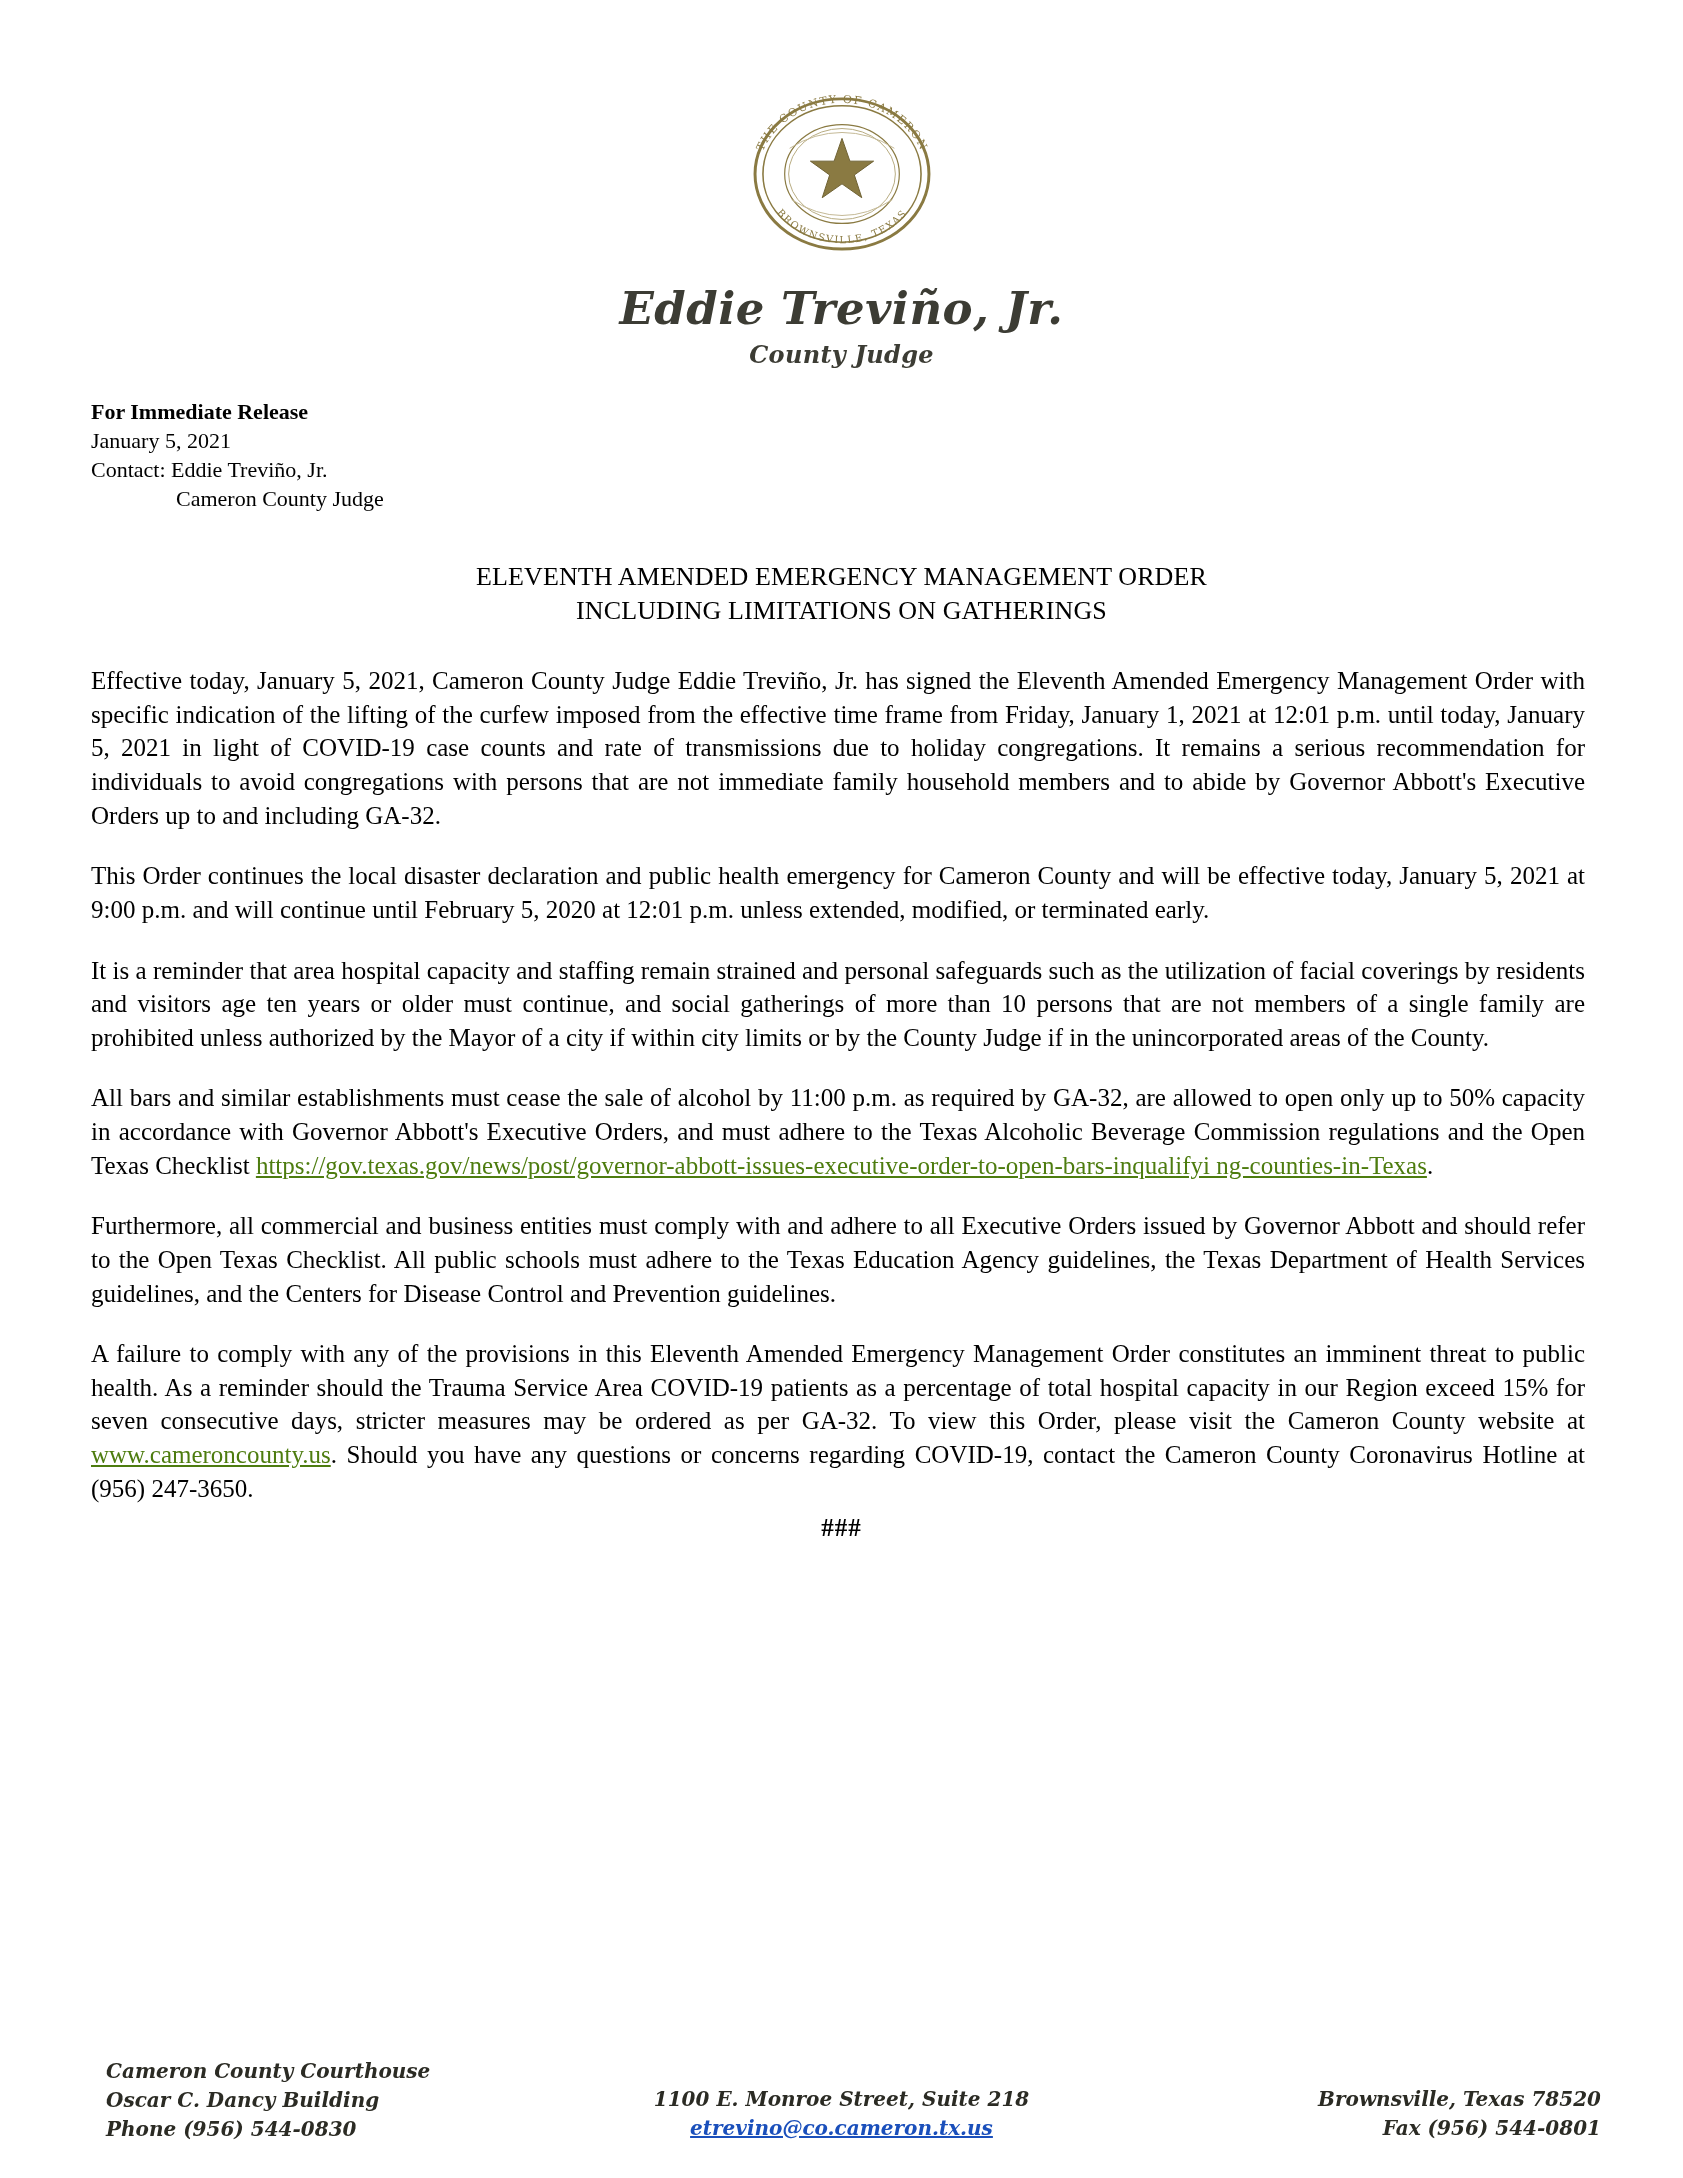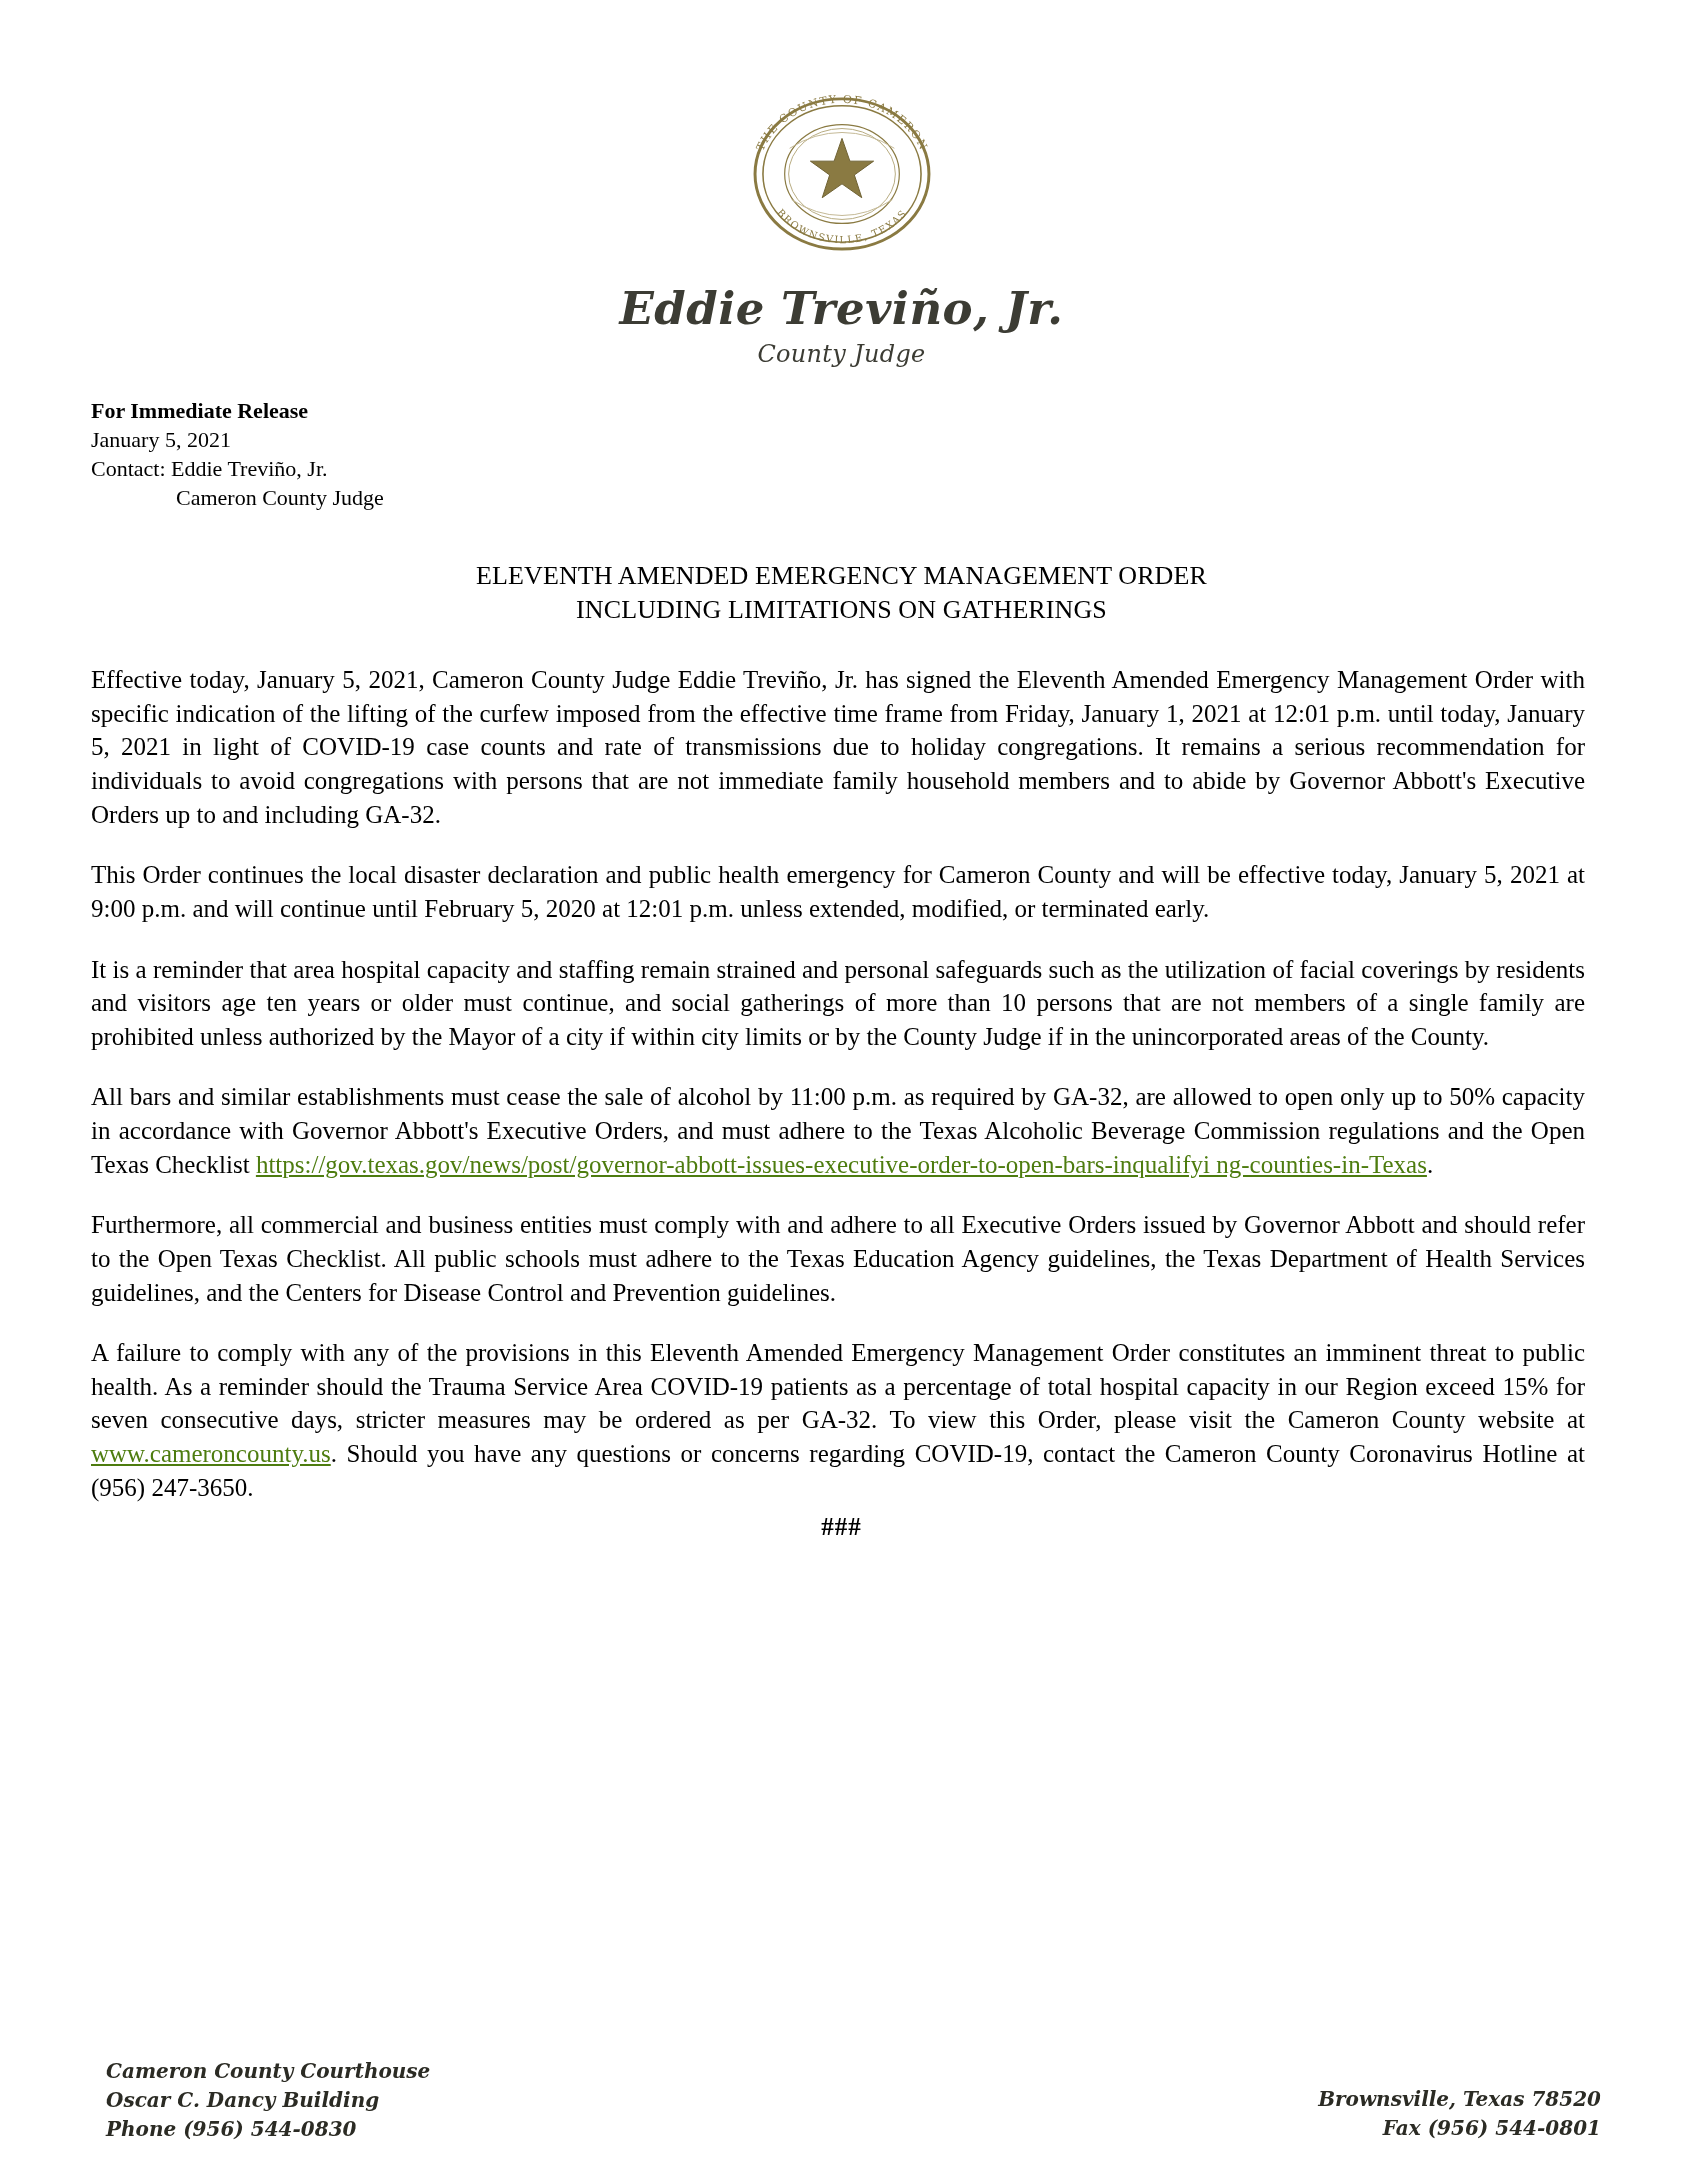--- a/index.html
+++ b/index.html
@@ -45,21 +45,21 @@
     font-size: 45px;
     color: #3c3c34;
     letter-spacing: 0.5px;
     margin-top: 27px;
     line-height: 1.1;
   }
   .judge-title {
     text-align: center;
     font-family: "DejaVu Serif", serif;
     font-style: italic;
-    font-weight: normal;
+    font-weight: bold;
     font-size: 24px;
     color: #3c3c34;
     margin-top: 6px;
     letter-spacing: 0.3px;
   }
 
   
   .release-block {
     margin-top: 28px;
     font-size: 22px;
@@ -185,20 +185,24 @@
     <p class="last"><span>A failure to comply with any of the provisions in this Eleventh Amended Emergency Management Order constitutes an imminent threat to public health. As a reminder should the Trauma Service Area COVID-19 patients as a percentage of total hospital capacity in our Region exceed 15% for seven consecutive days, stricter measures may be ordered as per GA-32. To view this Order, please visit the Cameron County website at </span><a class="link" href="#">www.cameroncounty.us</a><span>. Should you have any questions or concerns regarding COVID-19, contact the Cameron County Coronavirus Hotline at (956) 247-3650.</span></p>
     <div class="hashes">###</div>
   </div>
 
   <div class="footer">
     <div class="col-left">
       <div>Cameron County Courthouse</div>
       <div>Oscar C. Dancy Building</div>
       <div>Phone (956) 544-0830</div>
     </div>
+    <div class="col-mid">
+      <div>1100 E. Monroe Street, Suite 218</div>
+      <a class="link-mail" href="#">etrevino@co.cameron.tx.us</a>
+    </div>
     <div class="col-right">
       <div>Brownsville, Texas  78520</div>
       <div>Fax (956) 544-0801</div>
     </div>
   </div>
 
 </div>
 
 
 </body></html>

